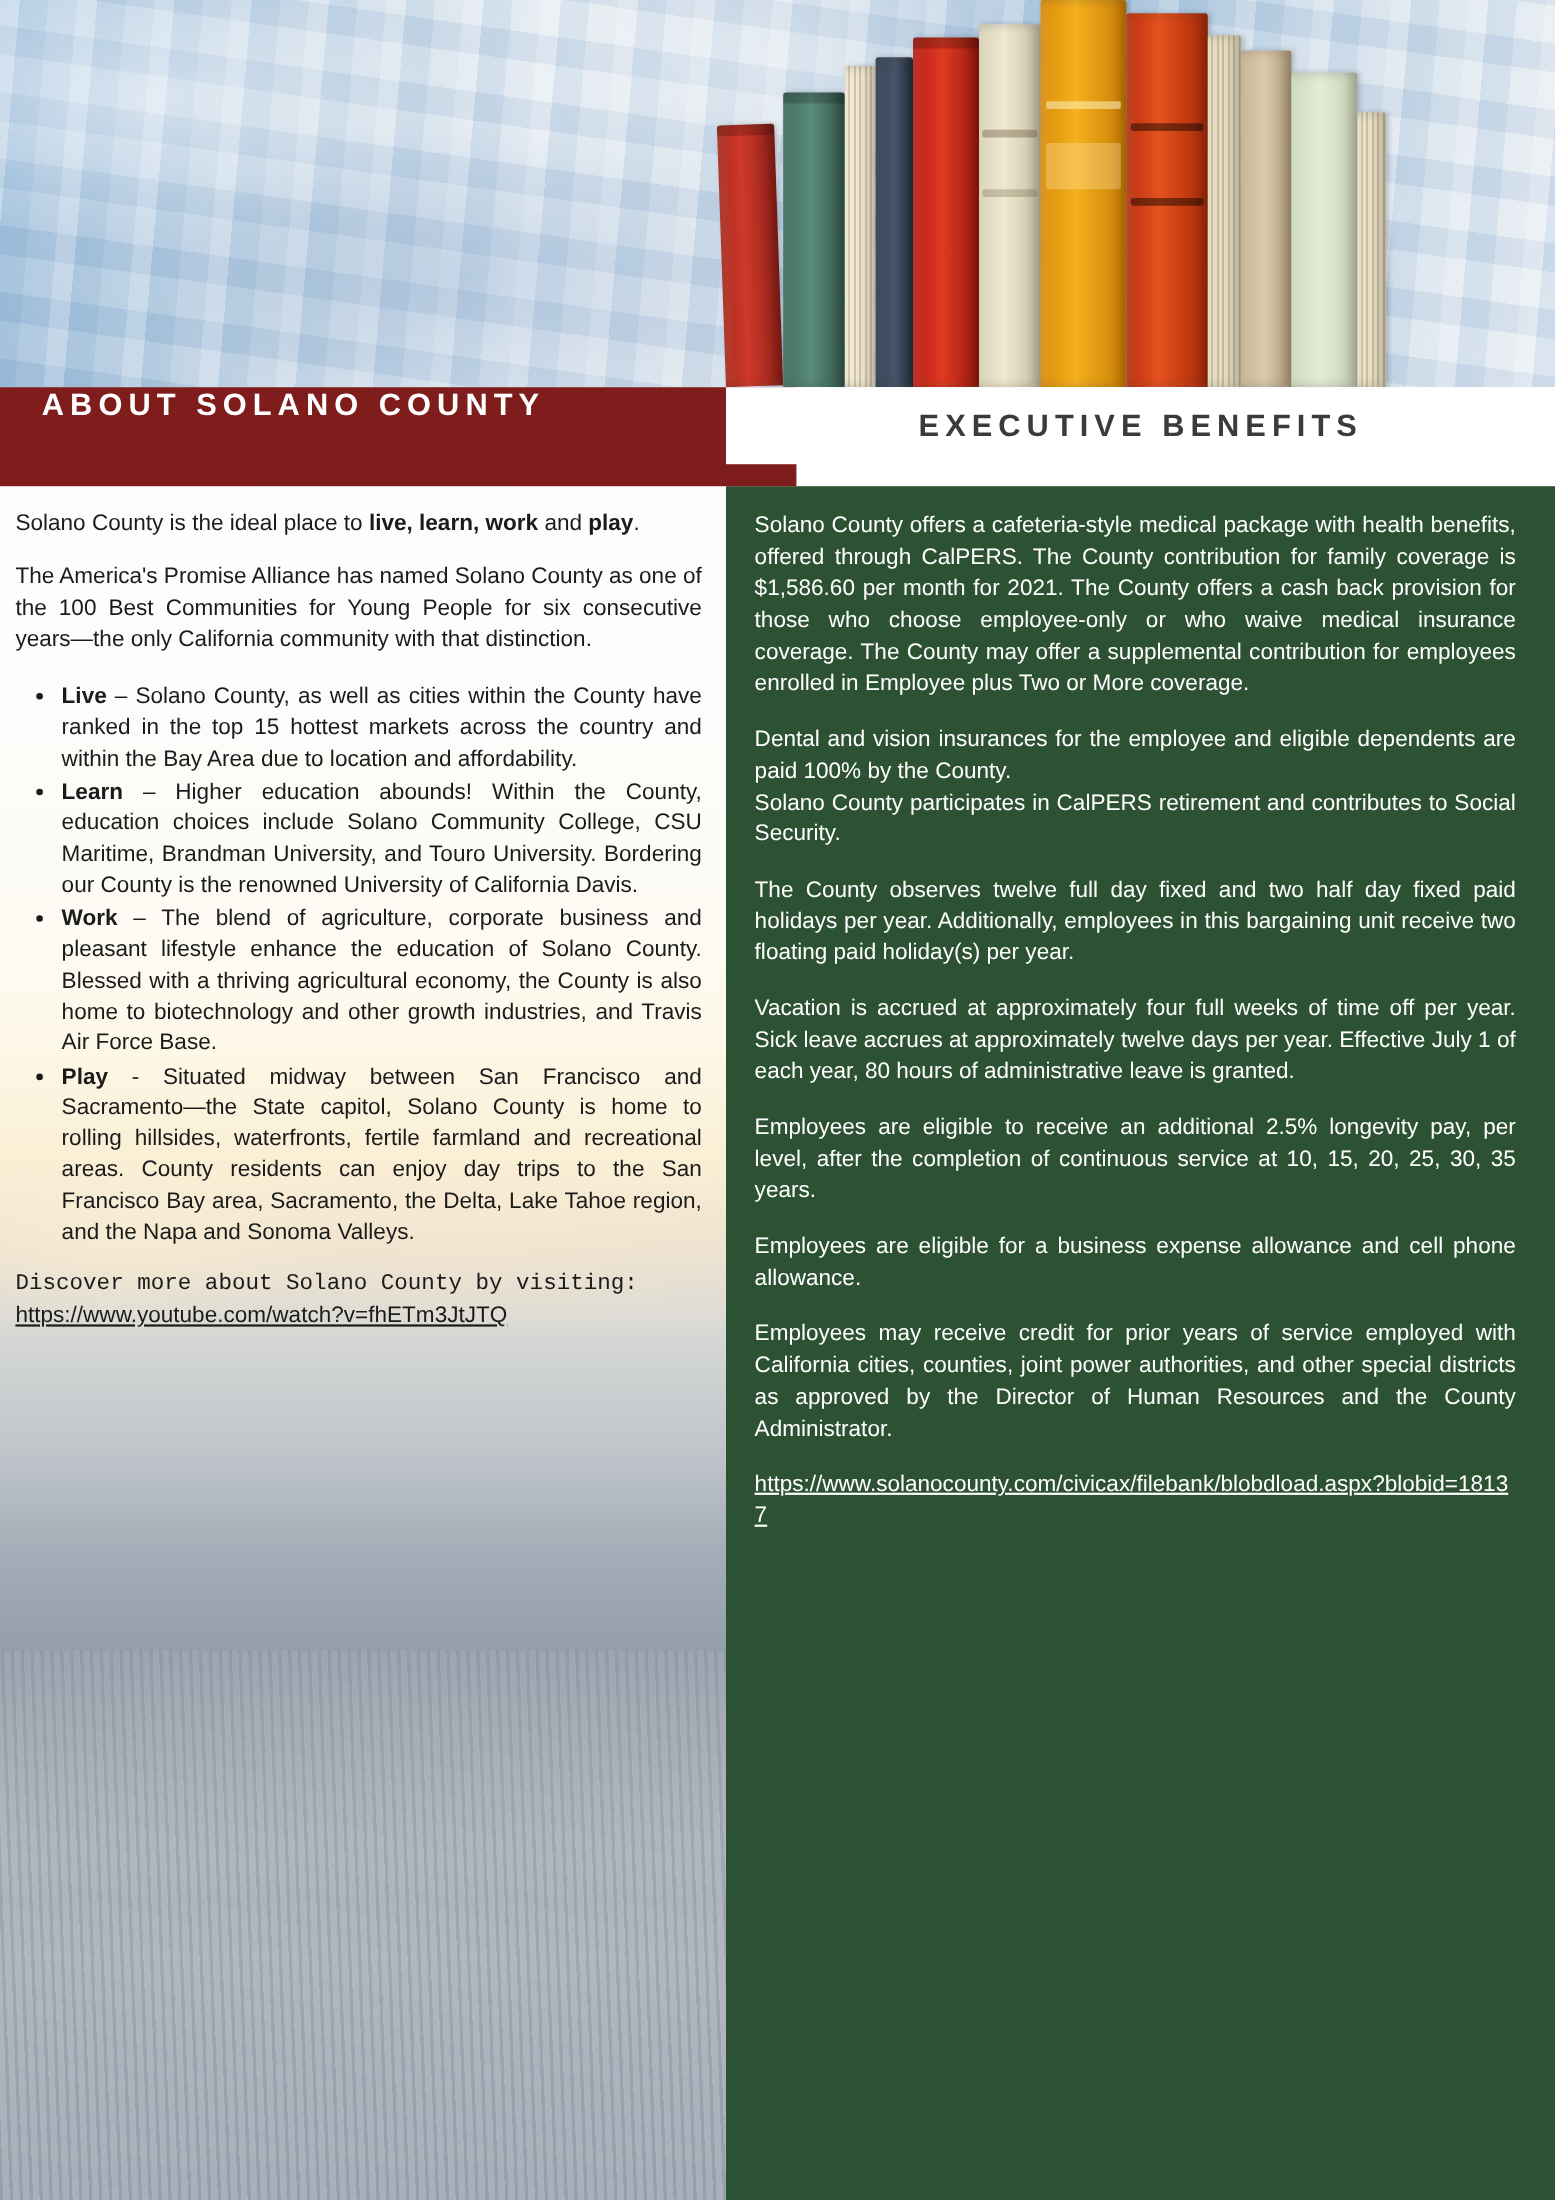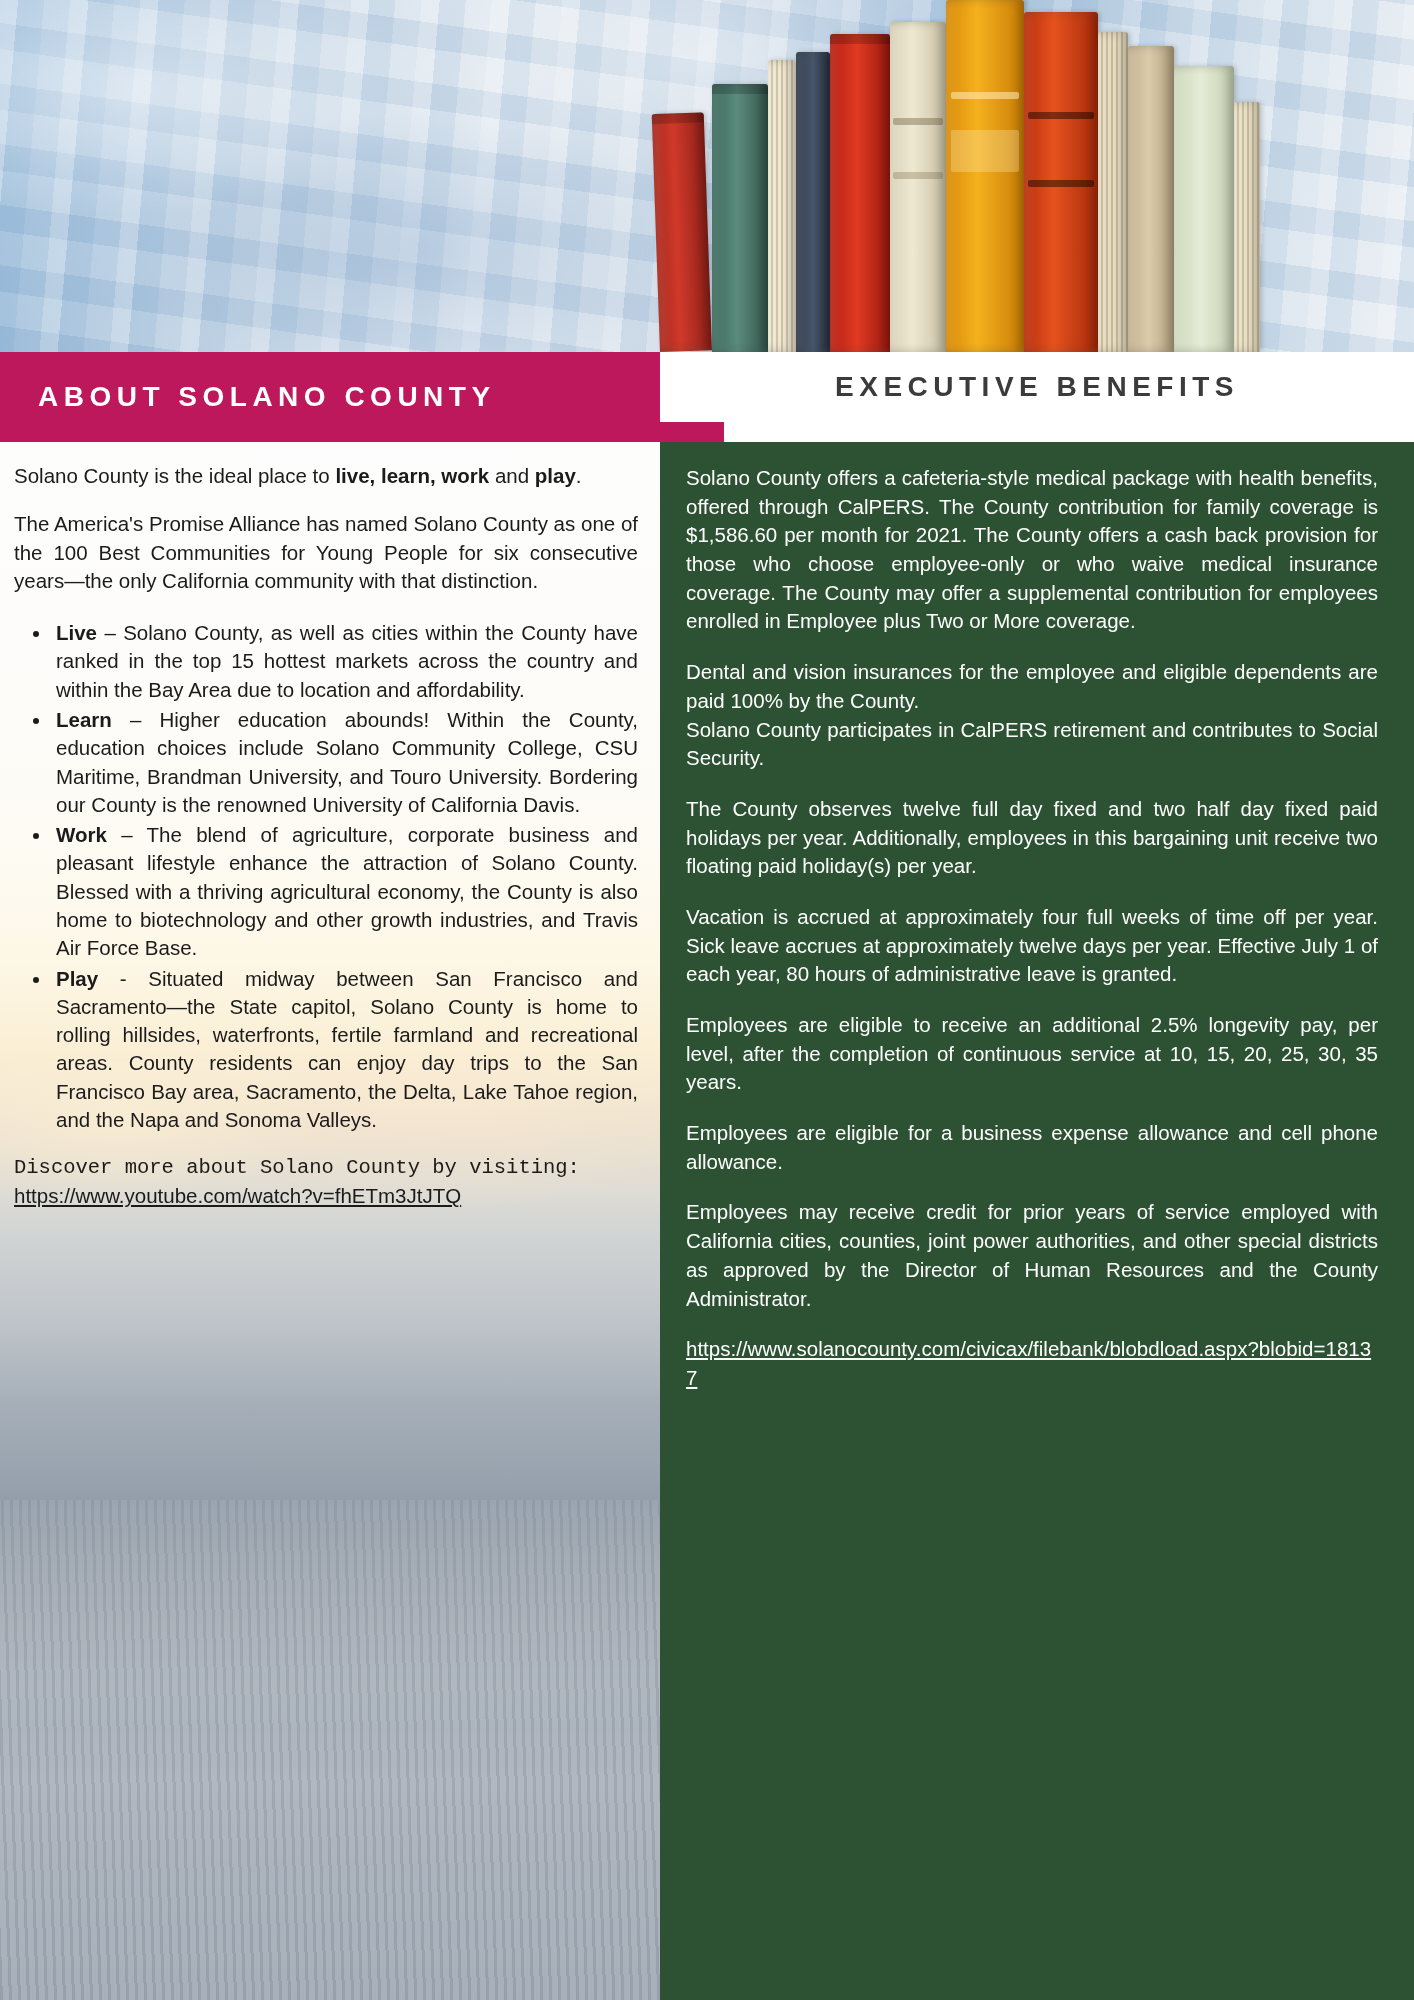--- a/index.html
+++ b/index.html
@@ -87,23 +87,22 @@
     top: 352px;
     width: 1414px;
     height: 90px;
     z-index: 5;
   }
   .hdr-left {
     position: absolute;
     left: 0; top: 0;
     width: 724px;
     height: 90px;
-    background: #be185d;
+    background: #7f1d1d;
     display: flex;
-    align-items: center;
   }
   .hdr-left .txt {
     color: #ffffff;
     font-size: 28px;
     font-weight: bold;
     letter-spacing: 5.5px;
     padding-left: 38px;
   }
   .hdr-right {
     position: absolute;
@@ -295,21 +294,21 @@
       <p>The America's Promise Alliance has named Solano County as one of the 100 Best Communities for Young People for six consecutive years—the only California community with that distinction.</p>
 
       <ul>
         <li>
           <b>Live</b><span> – Solano County, as well as cities within the County have ranked in the top 15 hottest markets across the country and within the Bay Area due to location and affordability.</span>
         </li>
         <li>
           <b>Learn</b><span> – Higher education abounds! Within the County, education choices include Solano Community College, CSU Maritime, Brandman University, and Touro University. Bordering our County is the renowned University of California Davis.</span>
         </li>
         <li>
-          <b>Work</b><span> – The blend of agriculture, corporate business and pleasant lifestyle enhance the attraction of Solano County. Blessed with a thriving agricultural economy, the County is also home to biotechnology and other growth industries, and Travis Air Force Base.</span>
+          <b>Work</b><span> – The blend of agriculture, corporate business and pleasant lifestyle enhance the education of Solano County. Blessed with a thriving agricultural economy, the County is also home to biotechnology and other growth industries, and Travis Air Force Base.</span>
         </li>
         <li>
           <b>Play</b><span> - Situated midway between San Francisco and Sacramento—the State capitol, Solano County is home to rolling hillsides, waterfronts, fertile farmland and recreational areas. County residents can enjoy day trips to the San Francisco Bay area, Sacramento, the Delta, Lake Tahoe region, and the Napa and Sonoma Valleys.</span>
         </li>
       </ul>
 
       <p class="discover" style="margin-bottom:0;">Discover more about Solano County by visiting:</p>
       <p style="margin-top:0;">
         <a class="link" href="#">https://www.youtube.com/watch?v=fhETm3JtJTQ</a>
       </p>

